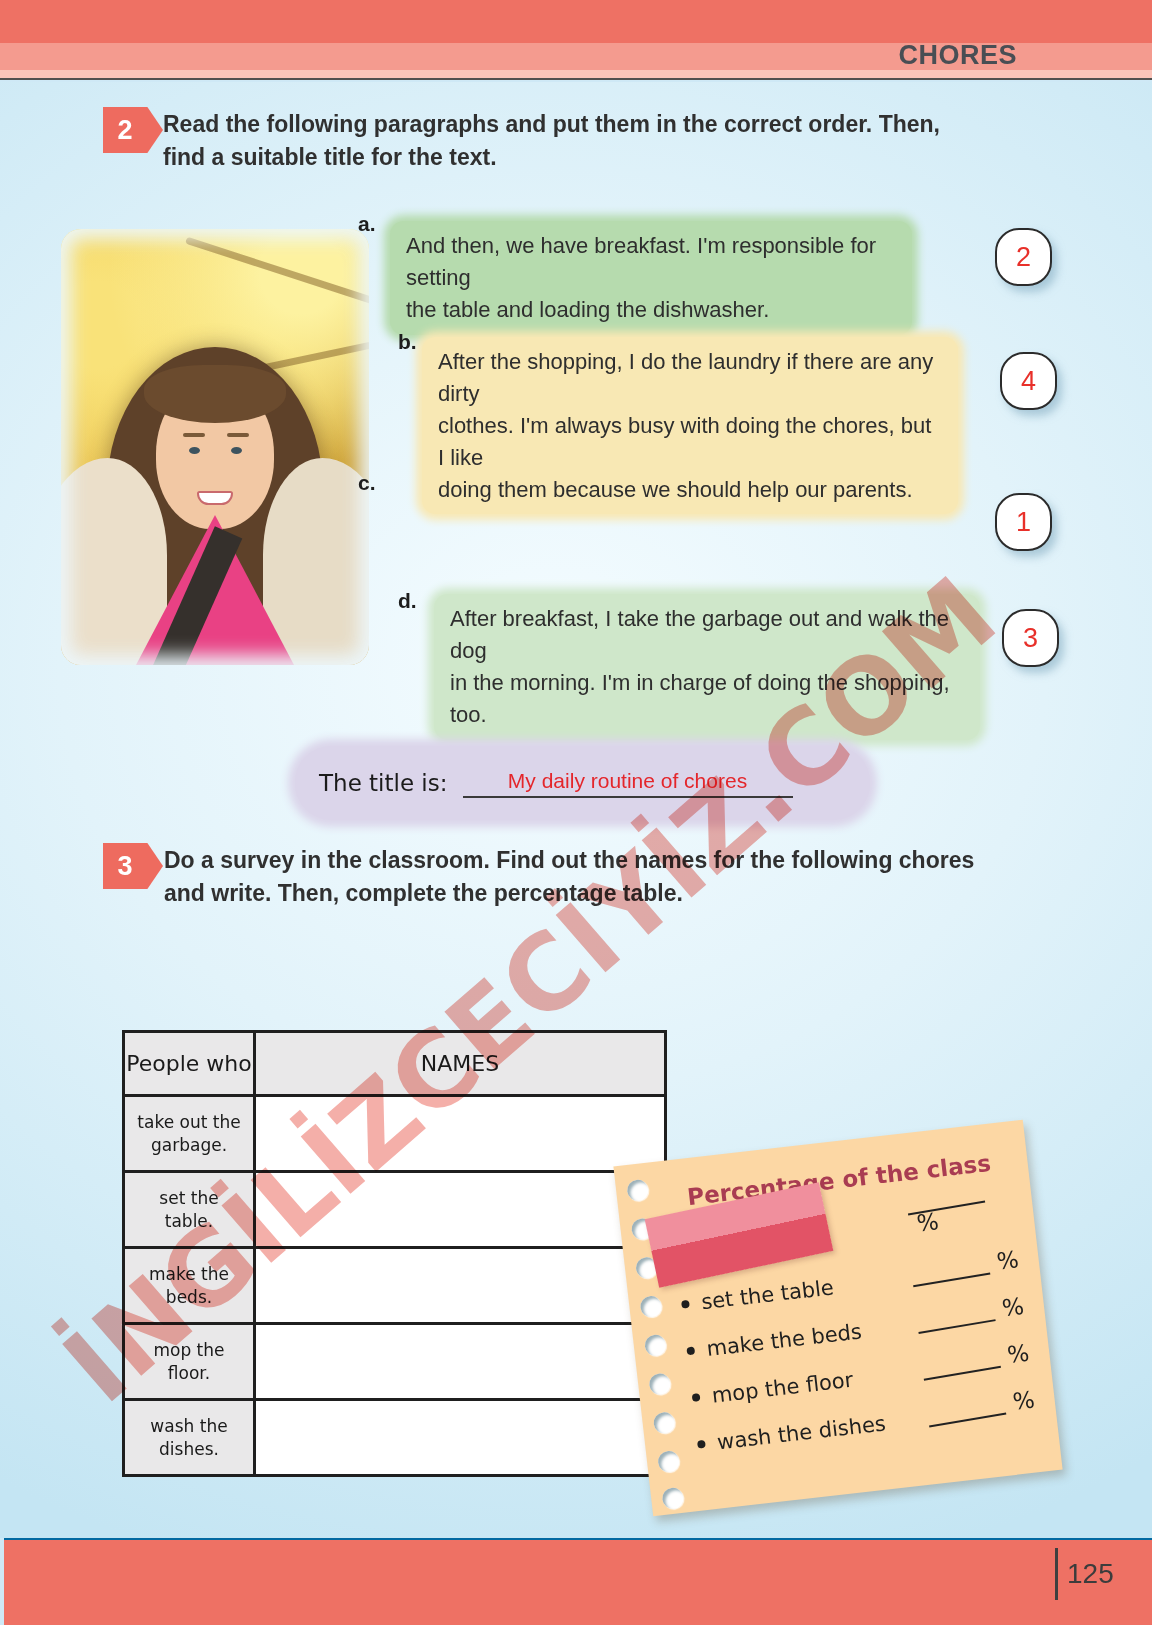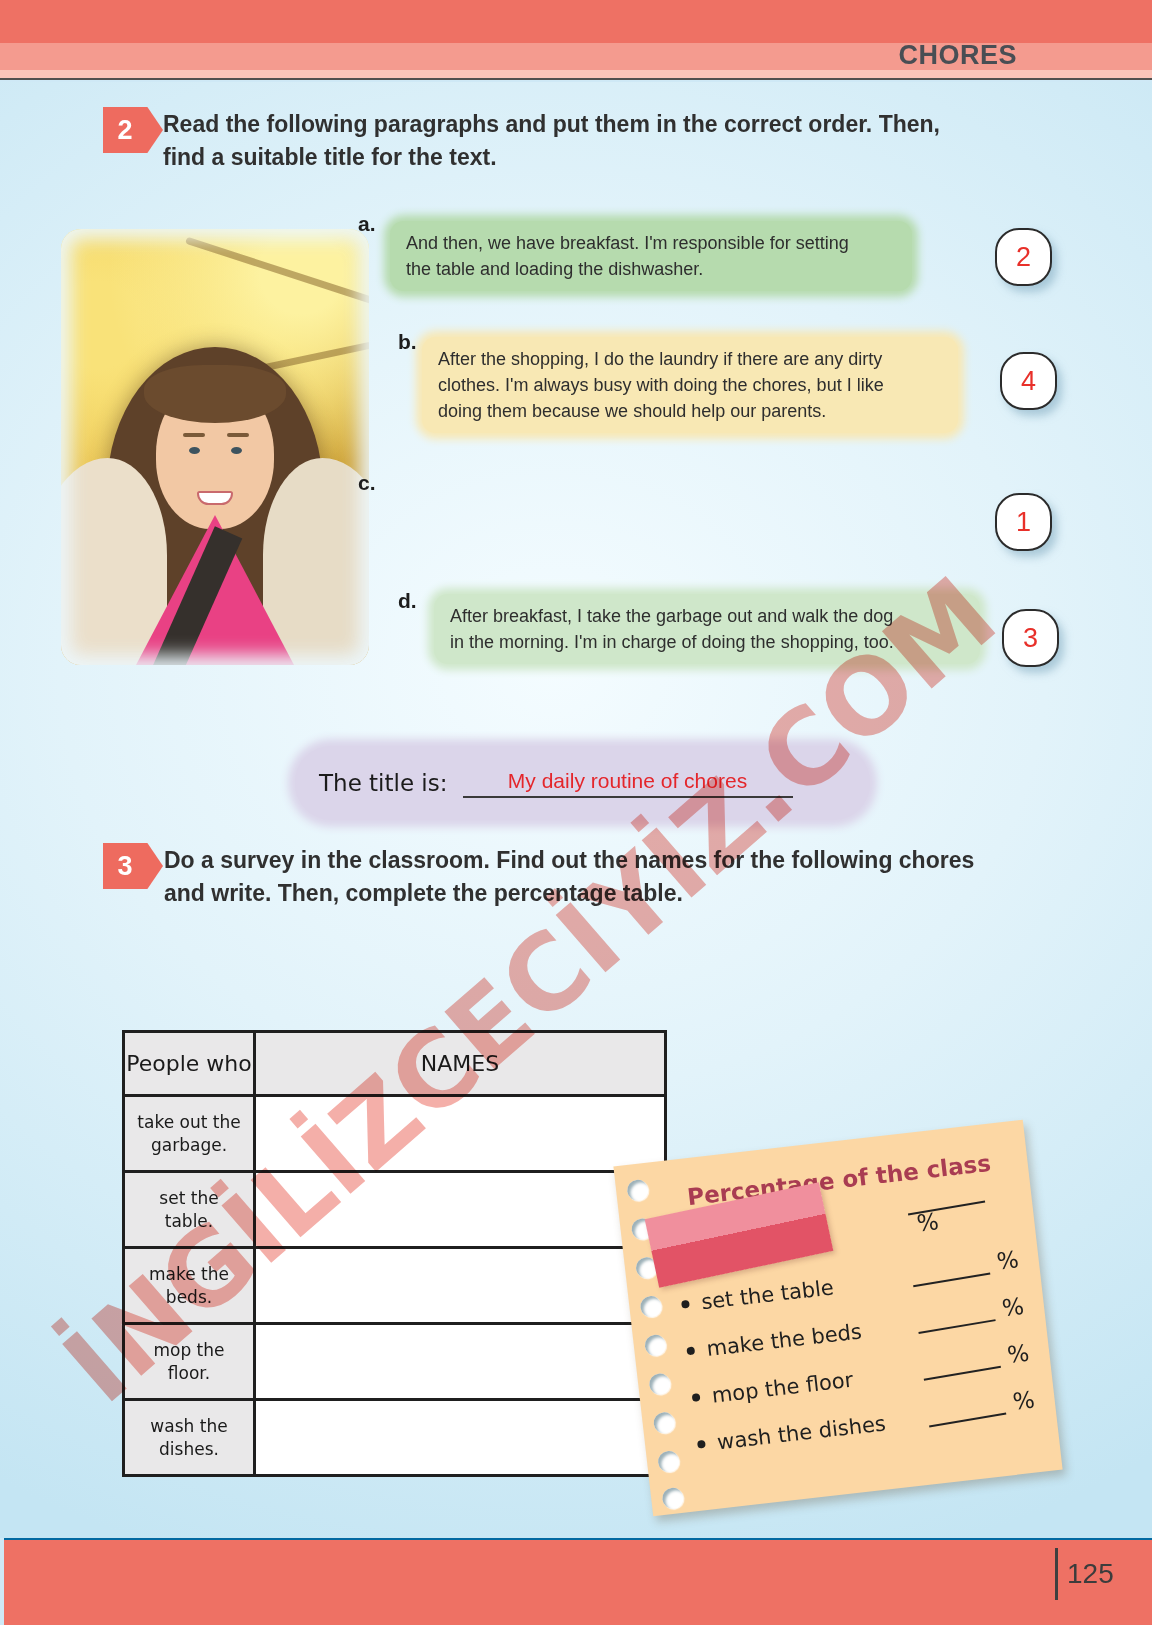--- a/index.html
+++ b/index.html
@@ -52,21 +52,21 @@
     border:2px solid #c96a6d;border-radius:4px 4px 18px 18px;}
   .ph-shirt{left:50%;bottom:0;transform:translateX(-50%);width:158px;height:150px;background:#e94184;
     clip-path:polygon(50% 0,100% 100%,0 100%);}
   .ph-coatL{left:-26px;bottom:-8px;width:132px;height:215px;background:#ebdfca;border-radius:55% 45% 0 0;}
   .ph-coatR{right:-26px;bottom:-8px;width:132px;height:215px;background:#e7dcc6;border-radius:45% 55% 0 0;}
   .ph-strap{left:118px;bottom:-30px;width:30px;height:170px;background:#35302c;transform:rotate(24deg);}
   .photo-feather{position:absolute;left:61px;top:229px;width:308px;height:436px;border-radius:20px;z-index:6;
     box-shadow:inset 0 0 18px 10px rgba(236,247,251,.95);pointer-events:none;}
   
   .plabel{position:absolute;font-size:21px;font-weight:bold;color:#1d1d1d;z-index:6;}
-  .pbox{position:absolute;border-radius:14px;padding:9px 16px;font-size:18px;color:#2e2e2e;line-height:1.45;z-index:5;}
+  .pbox{position:absolute;border-radius:14px;padding:9px 16px;font-size:22px;color:#2e2e2e;line-height:1.45;z-index:5;}
   .pbox.a{left:390px;top:221px;width:522px;background:#b6dbae;box-shadow:0 0 9px 6px #b6dbae;}
   .pbox.b{left:422px;top:337px;width:536px;background:#f8e8b4;box-shadow:0 0 9px 6px #f8e8b4;}
   .pbox.c{left:392px;top:477px;width:546px;background:#efa3c8;box-shadow:0 0 9px 6px #efa3c8;}
   .pbox.d{left:434px;top:594px;width:546px;background:#cfe7ca;box-shadow:0 0 9px 6px #cfe7ca;}
   .ansbadge{
     position:absolute;width:57px;height:58px;background:#fff;border:2px solid #2b2b2b;border-radius:24px;
     display:flex;align-items:center;justify-content:center;font-size:27px;color:#e8302a;z-index:7;
     box-shadow:5px 6px 8px rgba(125,168,190,.55);
   }
   

